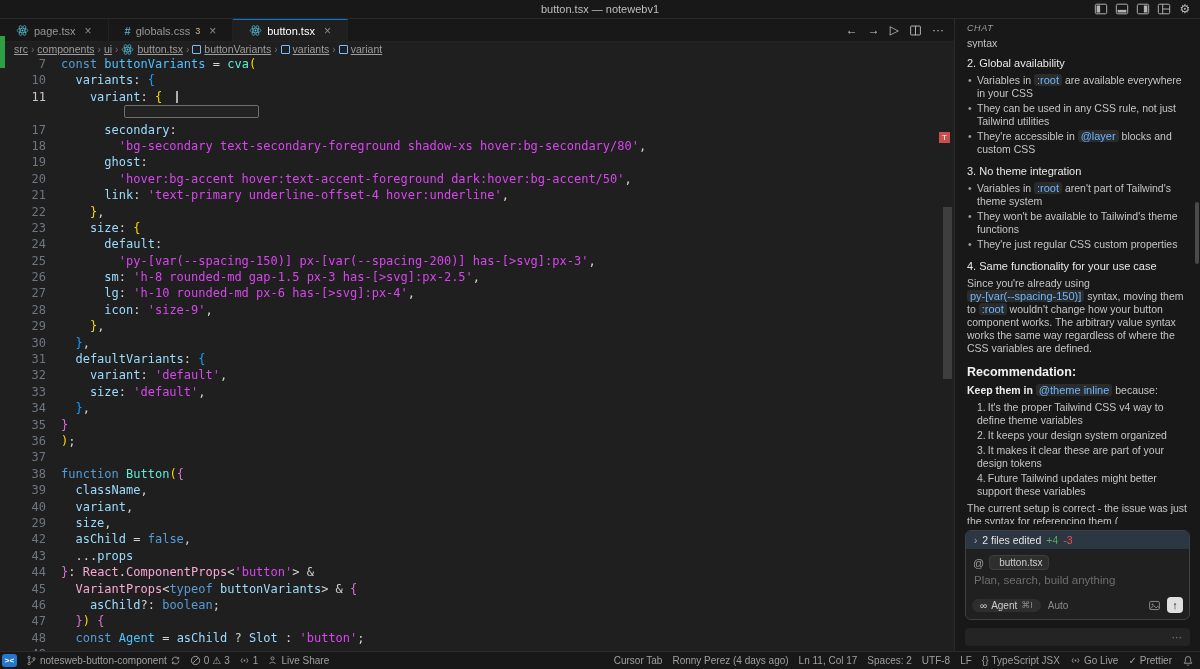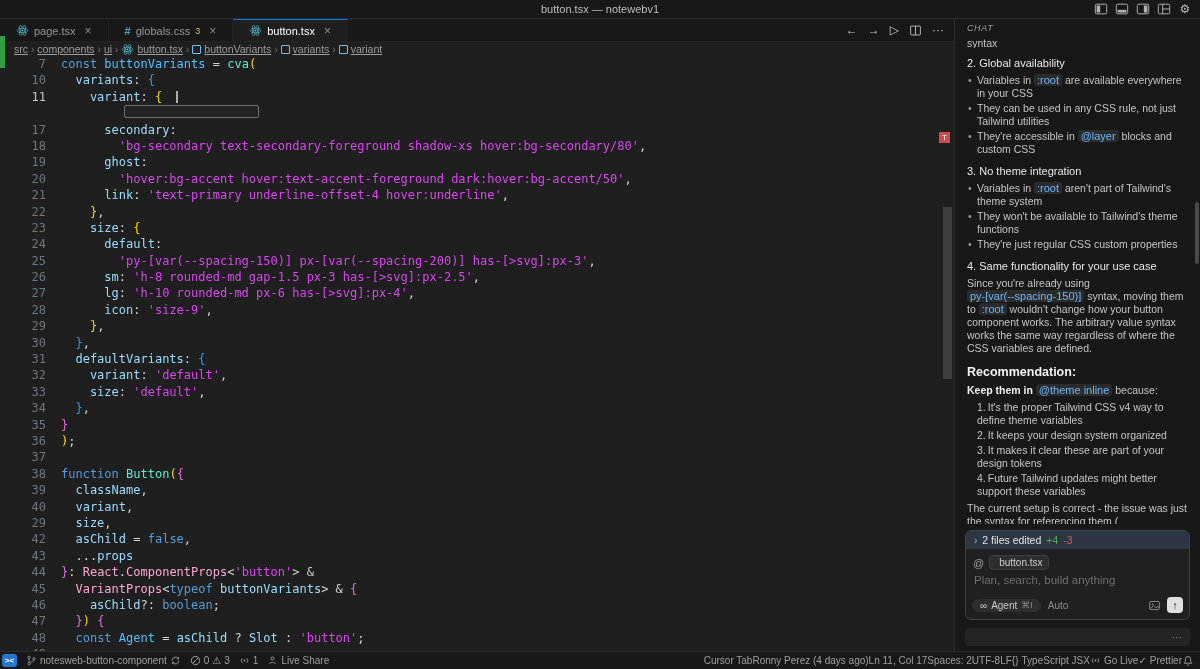--- a/index.html
+++ b/index.html
@@ -95,21 +95,21 @@
   .send-btn{width:16px;height:16px;border-radius:4px;background:#e0e0e0;color:#1f1f1f;display:flex;
             align-items:center;justify-content:center;font-size:11px;line-height:1;}
   .history-pill{display:flex;align-items:center;gap:6px;background:#242424;border-radius:4px;margin-top:8px;
                 padding:3px 8px;font-size:10.5px;color:#b5b5b5;}
   .history-pill .more{margin-left:auto;color:#8a8a8a;}
 
   
   .statusbar{height:17px;background:#181818;border-top:1px solid #2b2b2b;display:flex;align-items:center;
              font-size:10px;color:#9da0a2;flex:0 0 auto;padding:0 6px 0 2px;}
   .sb-left{display:flex;align-items:center;gap:9px;}
-  .sb-right{margin-left:auto;display:flex;align-items:center;}
+  .sb-right{margin-left:auto;display:flex;align-items:center;gap:10px;}
   .sb-item{display:flex;align-items:center;gap:3px;white-space:nowrap;}
   .remote-badge{width:15px;height:13px;border-radius:3px;background:#2576cd;color:#ffffff;font-size:8px;
                 display:flex;align-items:center;justify-content:center;font-weight:bold;}
   .warn-glyph{color:#9da0a2;font-size:10px;}
   svg{display:block;}
 </style>
 </head>
 <body>
 
 <div class="app">

